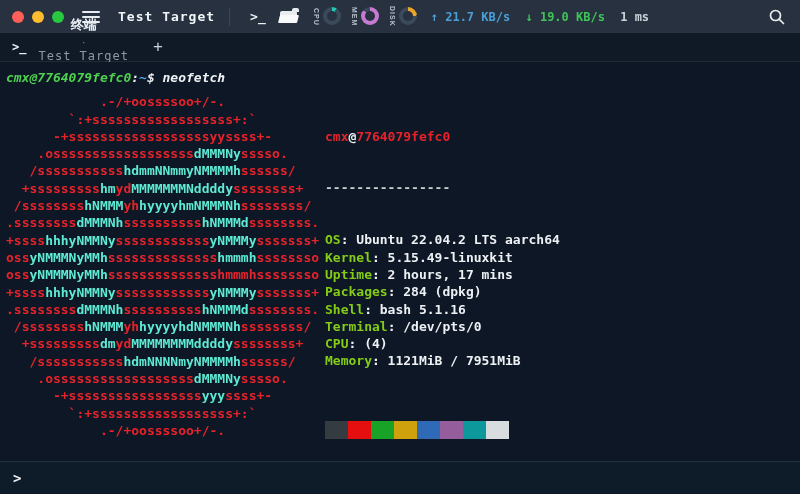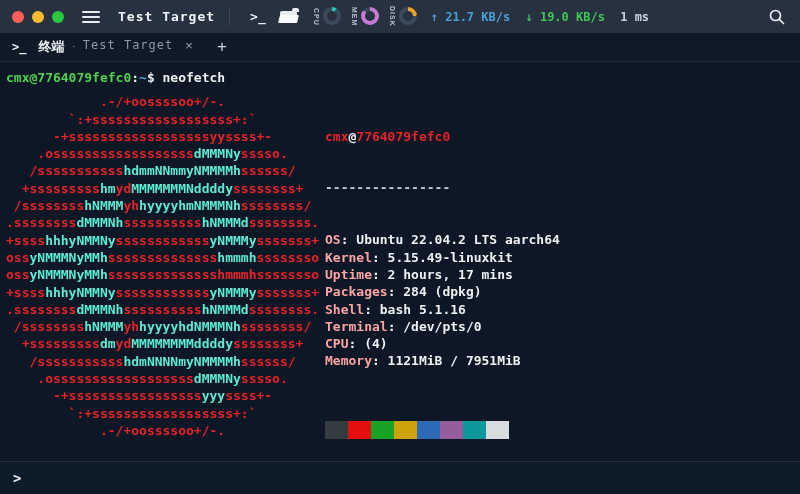--- a/index.html
+++ b/index.html
@@ -34,43 +34,43 @@
               margin-left:4px; white-space:nowrap; }
   .netstats span { margin-right:8px; }
   .net-lat { color:#ccd3da; }
   .tb-spacer { flex:1; }
   .search-btn { width:22px; height:22px; display:flex; align-items:center; justify-content:center; cursor:pointer; }
 
   
   .tabbar { height:29px; background:#101a27; display:flex; align-items:center;
             padding:0 12px; flex:0 0 auto; border-bottom:1px solid #1f2937; }
   .tab-icon { font-family:"DejaVu Sans Mono", monospace; font-weight:700; font-size:12px; color:#eef1f4; }
-  .tab { display:flex; margin-left:12px; cursor:pointer; }
+  .tab { display:flex; align-items:center; margin-left:12px; cursor:pointer;flex-direction:column; }
   .tab-cn { font-size:13px; font-weight:700; color:#eaeff4; }
   .tab-sep { color:#66737f; margin:0 7px; font-size:13px; }
   .tab-en { font-family:"DejaVu Sans Mono", monospace; font-size:12px; color:#8d98a5; letter-spacing:1px; }
   .tab-close { color:#98a3b0; font-size:13px; margin-left:12px; cursor:pointer; }
   .tab-new { color:#ccd3da; font-size:17px; font-weight:400; margin-left:24px; cursor:pointer; }
 
   
   .terminal { position:relative; flex:1 1 auto; background:#0d1725; overflow:hidden;
               font-family:"DejaVu Sans Mono", monospace; font-size:13px; font-weight:700;
               line-height:17.3px; padding:7px 0 0 6px; }
-  .prompt-line { white-space:pre; }
+  .prompt-line { white-space:pre;font-style:italic; }
   .p-host { color:#4ed14e; }
   .p-colon,.p-suffix,.p-cmd { color:#eef1f4; }
   .p-path { color:#58aee8; }
   .ascii-art { margin-top:7px; white-space:pre; }
   .art-r { color:#e6232b;text-align:right; }
   .art-w { color:#5eead4; }
   .neofetch-info { position:absolute; left:325px; top:31px; white-space:pre; }
   .nf-title .u, .nf-title .h { color:#e6232b; }
   .nf-title .a { color:#eef1f4; }
   .nf-underline { color:#c9ced4; }
-  .info-label { color:#fca5a5; }
+  .info-label { color:#84cc16; }
   .info-value { color:#eef1f4; }
   .palette { display:flex; margin-top:17px; }
   .swatch { width:23px; height:18px; display:block; }
 
   
   .bottom-panel { height:33px; background:#0e1c2a; border-top:1px solid #243140;
                   display:flex; align-items:center; padding-left:13px; flex:0 0 auto; }
   .chevron { color:#eef1f4; font-family:"DejaVu Sans Mono", monospace; font-weight:700; font-size:14px; cursor:pointer; }
 </style>
 </head>

